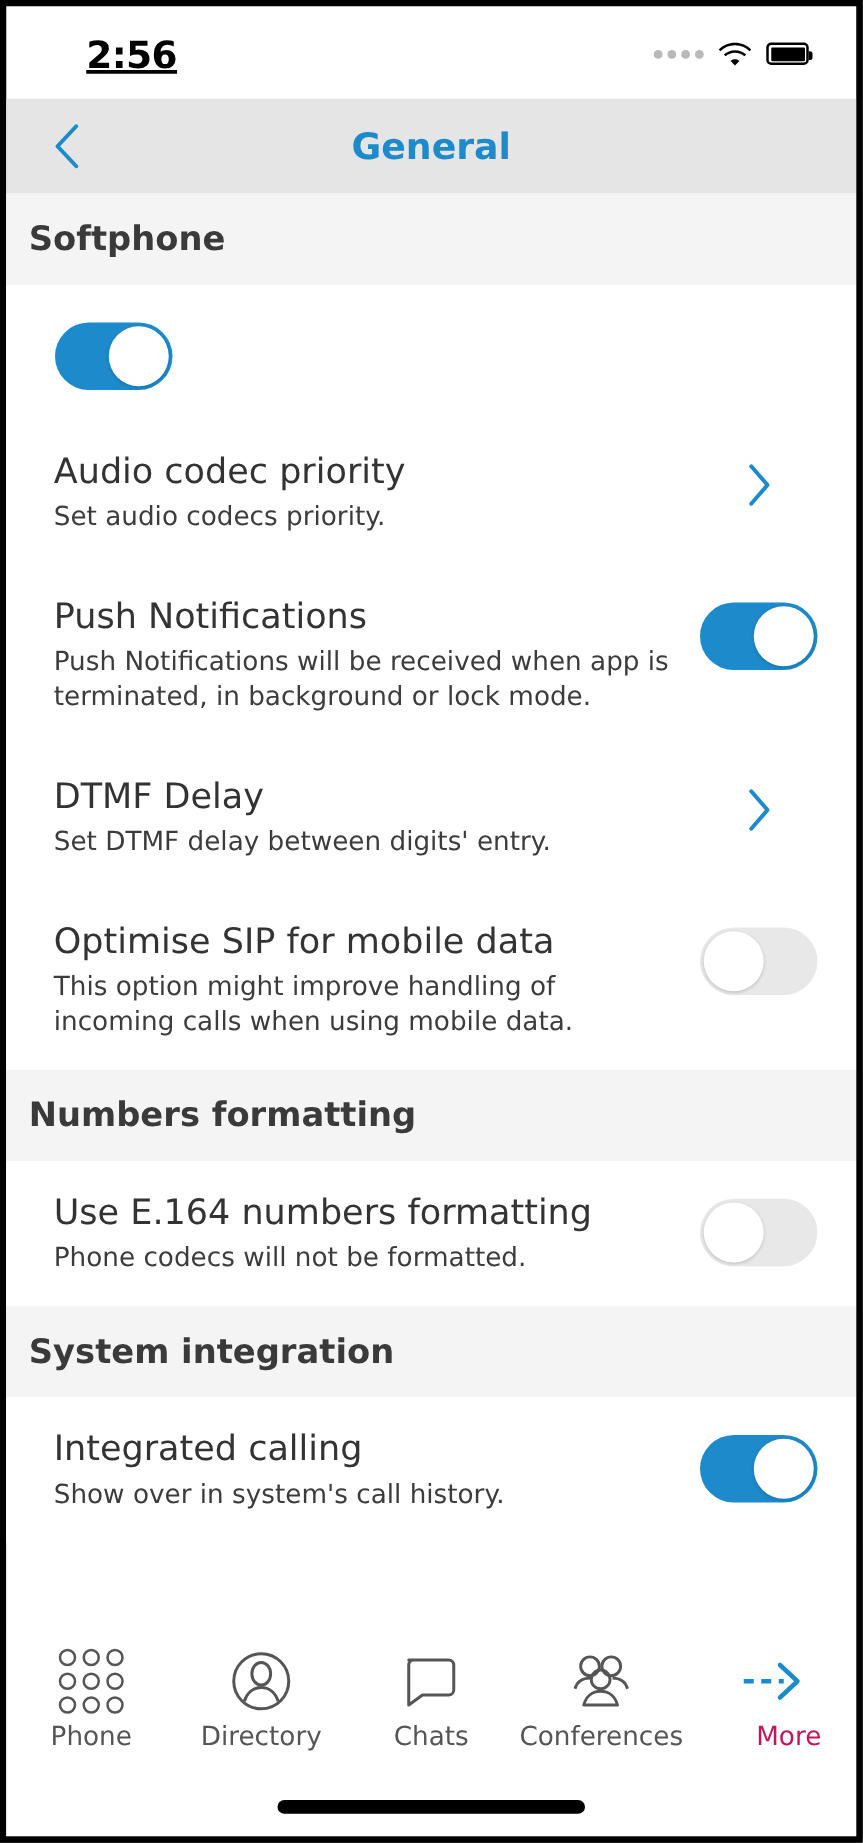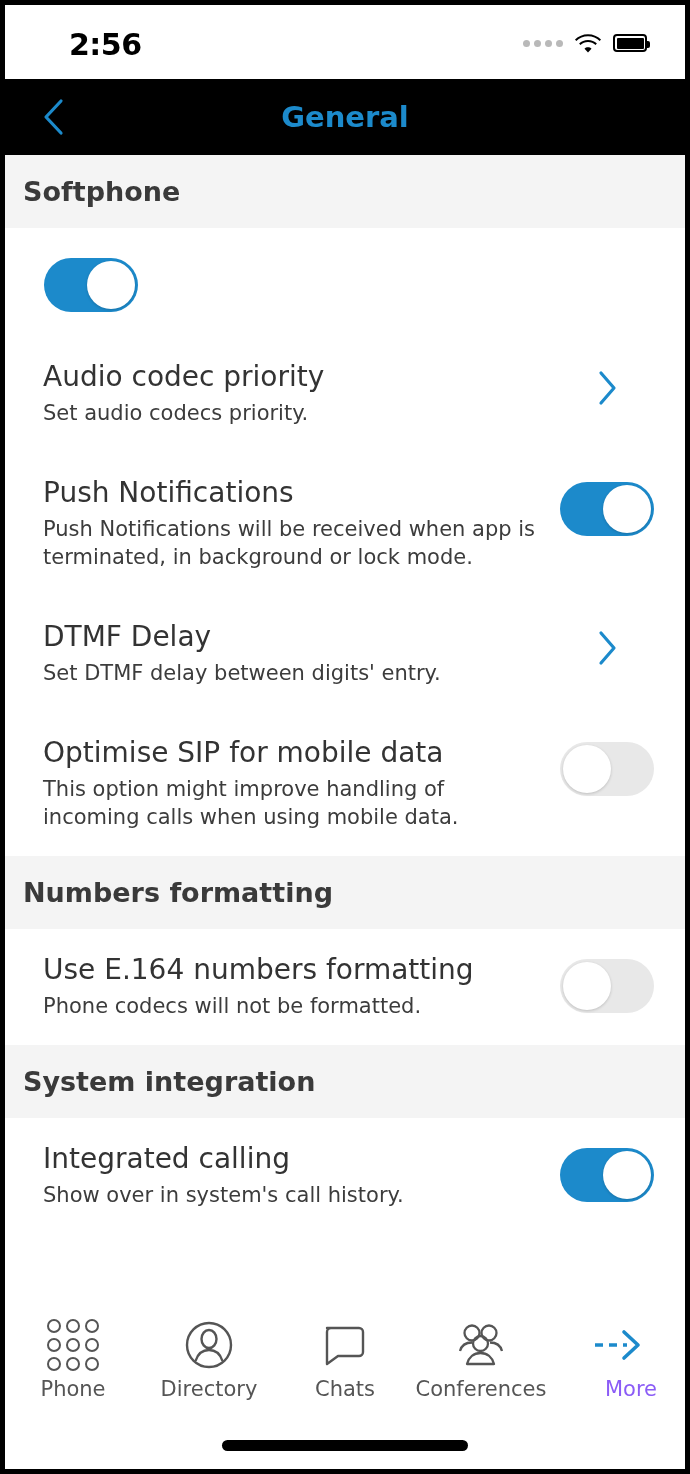--- a/index.html
+++ b/index.html
@@ -29,20 +29,21 @@
     height: 74px;
     width: 100%;
   }
   .status-time {
     position: absolute;
     left: 64px; top: 22px;
     font-size: 30px;
     font-weight: bold;
     color: #000;
     letter-spacing: -0.5px;
+    text-decoration: underline;
   }
   .status-right {
     position: absolute;
     right: 38px; top: 28px;
     display: flex;
     align-items: center;
     gap: 12px;
   }
   .signal-dots { display: flex; gap: 4px; align-items: center; }
   .signal-dots i {
@@ -69,21 +70,21 @@
     right: -5px; top: 5px;
     width: 3px; height: 7px;
     background: #000;
     border-radius: 0 2px 2px 0;
   }
 
   
   .navbar {
     position: relative;
     height: 76px;
-    background: #000000;
+    background: #e5e5e5;
   }
   .nav-back {
     position: absolute;
     left: 28px; top: 50%;
     transform: translateY(-50%);
     width: 40px; height: 44px;
     display: flex; align-items: center; justify-content: center;
     cursor: pointer;
   }
   .nav-back svg { display: block; }
@@ -204,21 +205,21 @@
     height: 52px;
     display: flex;
     align-items: center;
     justify-content: center;
   }
   .tab .tlabel {
     margin-top: 6px;
     font-size: 21px;
     color: #555555;
   }
-  .tab.active .tlabel { color: #8b5cf6; margin-left: 28px; }
+  .tab.active .tlabel { color: #be185d; margin-left: 28px; }
 
   .home-indicator {
     position: absolute;
     left: 50%;
     transform: translateX(-50%);
     bottom: 18px;
     width: 246px; height: 11px;
     border-radius: 6px;
     background: #000;
   }

